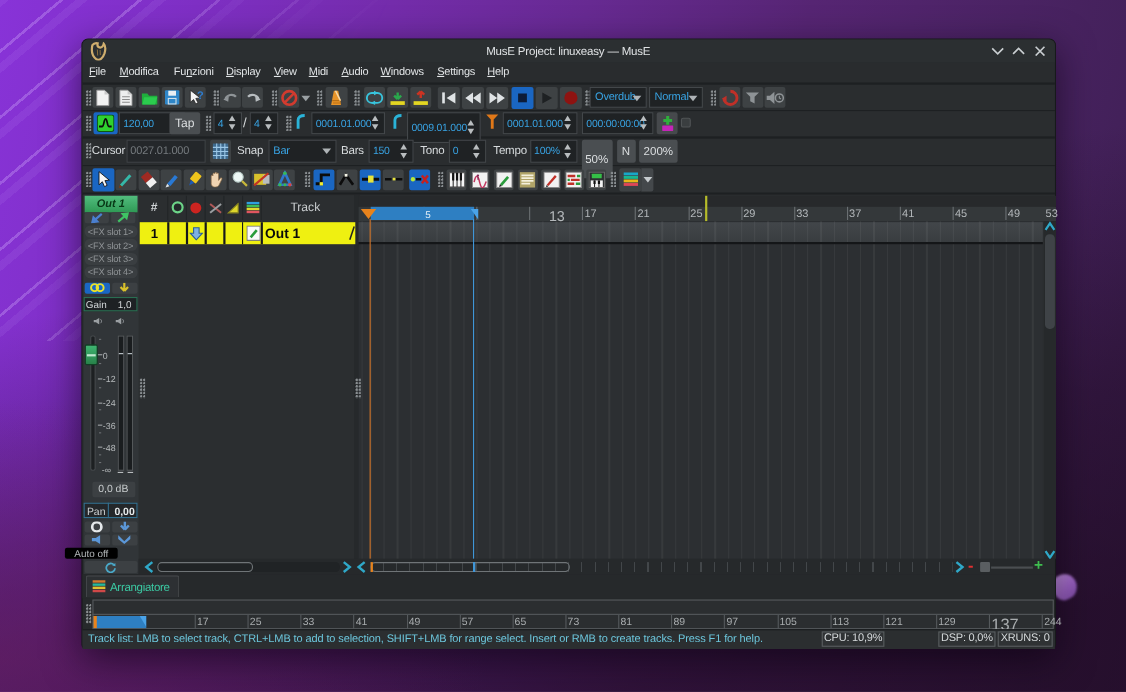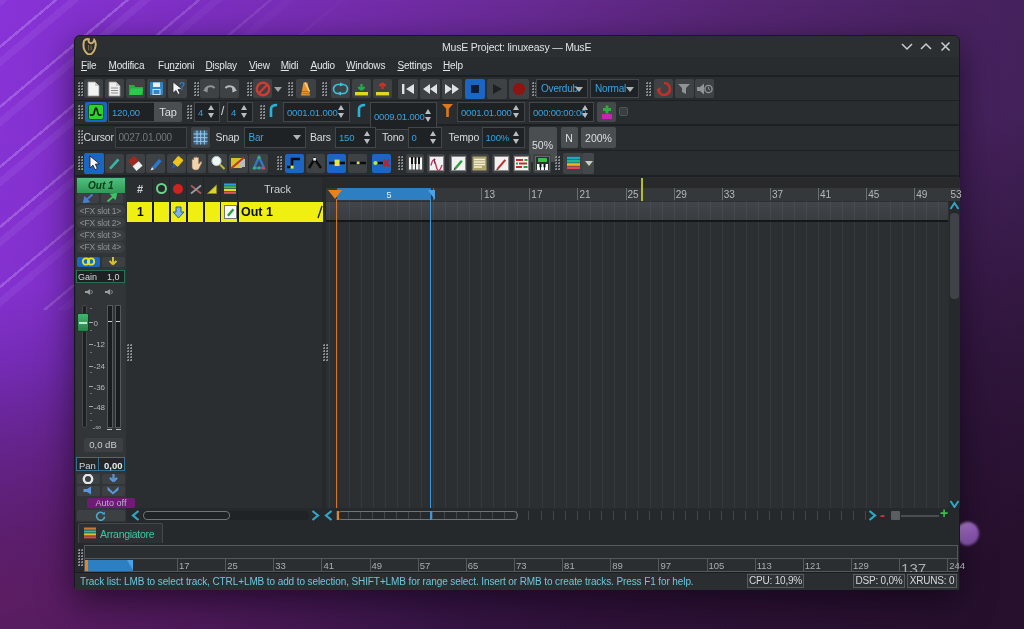--- a/index.html
+++ b/index.html
@@ -456,21 +456,21 @@
 <div class="ab" style="left:326px;top:178px;width:634px;height:10px;background:#27292b"></div>
 <div class="ab" style="left:326px;top:188px;width:634px;height:12.5px;background:#34383a"></div>
 <div class="ab" style="left:326px;top:200.5px;width:622px;height:307.5px;background:#2c2f32"></div>
 <div class="ab" style="left:326px;top:200.5px;width:622px;height:307.5px;background-image:repeating-linear-gradient(90deg, rgba(255,255,255,0.05) 0 1px, rgba(0,0,0,0) 1px 12.03px);background-position:10.9px 0"></div>
 <div class="ab" style="left:326px;top:201.5px;width:622px;height:18px;background:linear-gradient(#42464a,#393d40)"></div>
 <div class="ab" style="left:326px;top:201.5px;width:622px;height:18px;background-image:repeating-linear-gradient(90deg, rgba(255,255,255,0.05) 0 1px, rgba(0,0,0,0) 1px 12.03px);background-position:10.9px 0"></div>
 <div class="ab" style="left:326px;top:219.5px;width:622px;height:2px;background:#141618"></div>
 <div class="ab" style="left:385.012px;top:188px;width:1px;height:12px;background:#6a6f72"></div>
 <div class="ab" style="left:433.12399999999997px;top:188px;width:1px;height:12px;background:#6a6f72"></div>
 <div class="ab" style="left:481.236px;top:188px;width:1px;height:12px;background:#6a6f72"></div>
-<div class="t" style="left:484px;top:189px;color:#b4b8bb;font-size:10px">13</div>
+<div class="t" style="left:499px;top:189px;color:#b4b8bb;font-size:13px">13</div>
 <div class="ab" style="left:529.348px;top:188px;width:1px;height:12px;background:#6a6f72"></div>
 <div class="t" style="left:531.348px;top:189px;color:#b4b8bb;font-size:10px">17</div>
 <div class="ab" style="left:577.46px;top:188px;width:1px;height:12px;background:#6a6f72"></div>
 <div class="t" style="left:579.46px;top:189px;color:#b4b8bb;font-size:10px">21</div>
 <div class="ab" style="left:625.572px;top:188px;width:1px;height:12px;background:#6a6f72"></div>
 <div class="t" style="left:627.572px;top:189px;color:#b4b8bb;font-size:10px">25</div>
 <div class="ab" style="left:673.684px;top:188px;width:1px;height:12px;background:#6a6f72"></div>
 <div class="t" style="left:675.684px;top:189px;color:#b4b8bb;font-size:10px">29</div>
 <div class="ab" style="left:721.796px;top:188px;width:1px;height:12px;background:#6a6f72"></div>
 <div class="t" style="left:723.796px;top:189px;color:#b4b8bb;font-size:10px">33</div>
@@ -651,21 +651,21 @@
 <div class="ab cell" style="left:76.5px;top:485.5px;width:23px;height:10px;background:#3c4043;border-radius:2px">
     <svg width="11" height="9" viewBox="0 0 11 9">
       <path d="M8 0.5 v8 L4 6 H0.5 V3 H4 z" fill="#5b97d8"></path>
     </svg>
   </div>
 <div class="ab cell" style="left:101.5px;top:485.5px;width:23px;height:10px;background:#3c4043;border-radius:2px">
     <svg width="12" height="9" viewBox="0 0 12 9">
       <path d="M0.5 0.5 L6 6 L11.5 0.5 V4 L6 8.5 L0.5 4 z" fill="#5b97d8"></path>
     </svg>
   </div>
-<div class="ab cell" style="left:87px;top:497.5px;width:48px;height:10.5px;background:#701a75;border-radius:2px;color:#b3b7b9;font-size:9px">Auto off</div>
+<div class="ab cell" style="left:59px;top:497.5px;width:48px;height:10.5px;background:#000000;border-radius:2px;color:#b3b7b9;font-size:9px">Auto off</div>
 <div class="ab cell" style="left:76.5px;top:510px;width:48px;height:11px;background:#3c4043;border-radius:2px">
     <svg width="11" height="10" viewBox="0 0 11 10">
       <path d="M8.6 2.6 a4 4 0 1 0 1 3" fill="none" stroke="#4aa8c8" stroke-width="1.6"></path>
       <path d="M9.8 0.8 l0.2 3 -3-0.6 z" fill="#4aa8c8"></path>
     </svg>
   </div>
 <div class="ab" style="left:126px;top:508px;width:833px;height:14px;background:#26292b"></div>
 <div class="ab" style="left:131px;top:510px;width:9px;height:11px;">
     <svg width="9" height="11" viewBox="0 0 9 11">
       <path d="M7.5 1 L2 5.5 L7.5 10" fill="none" stroke="#2fa8c8" stroke-width="2.2"></path>

